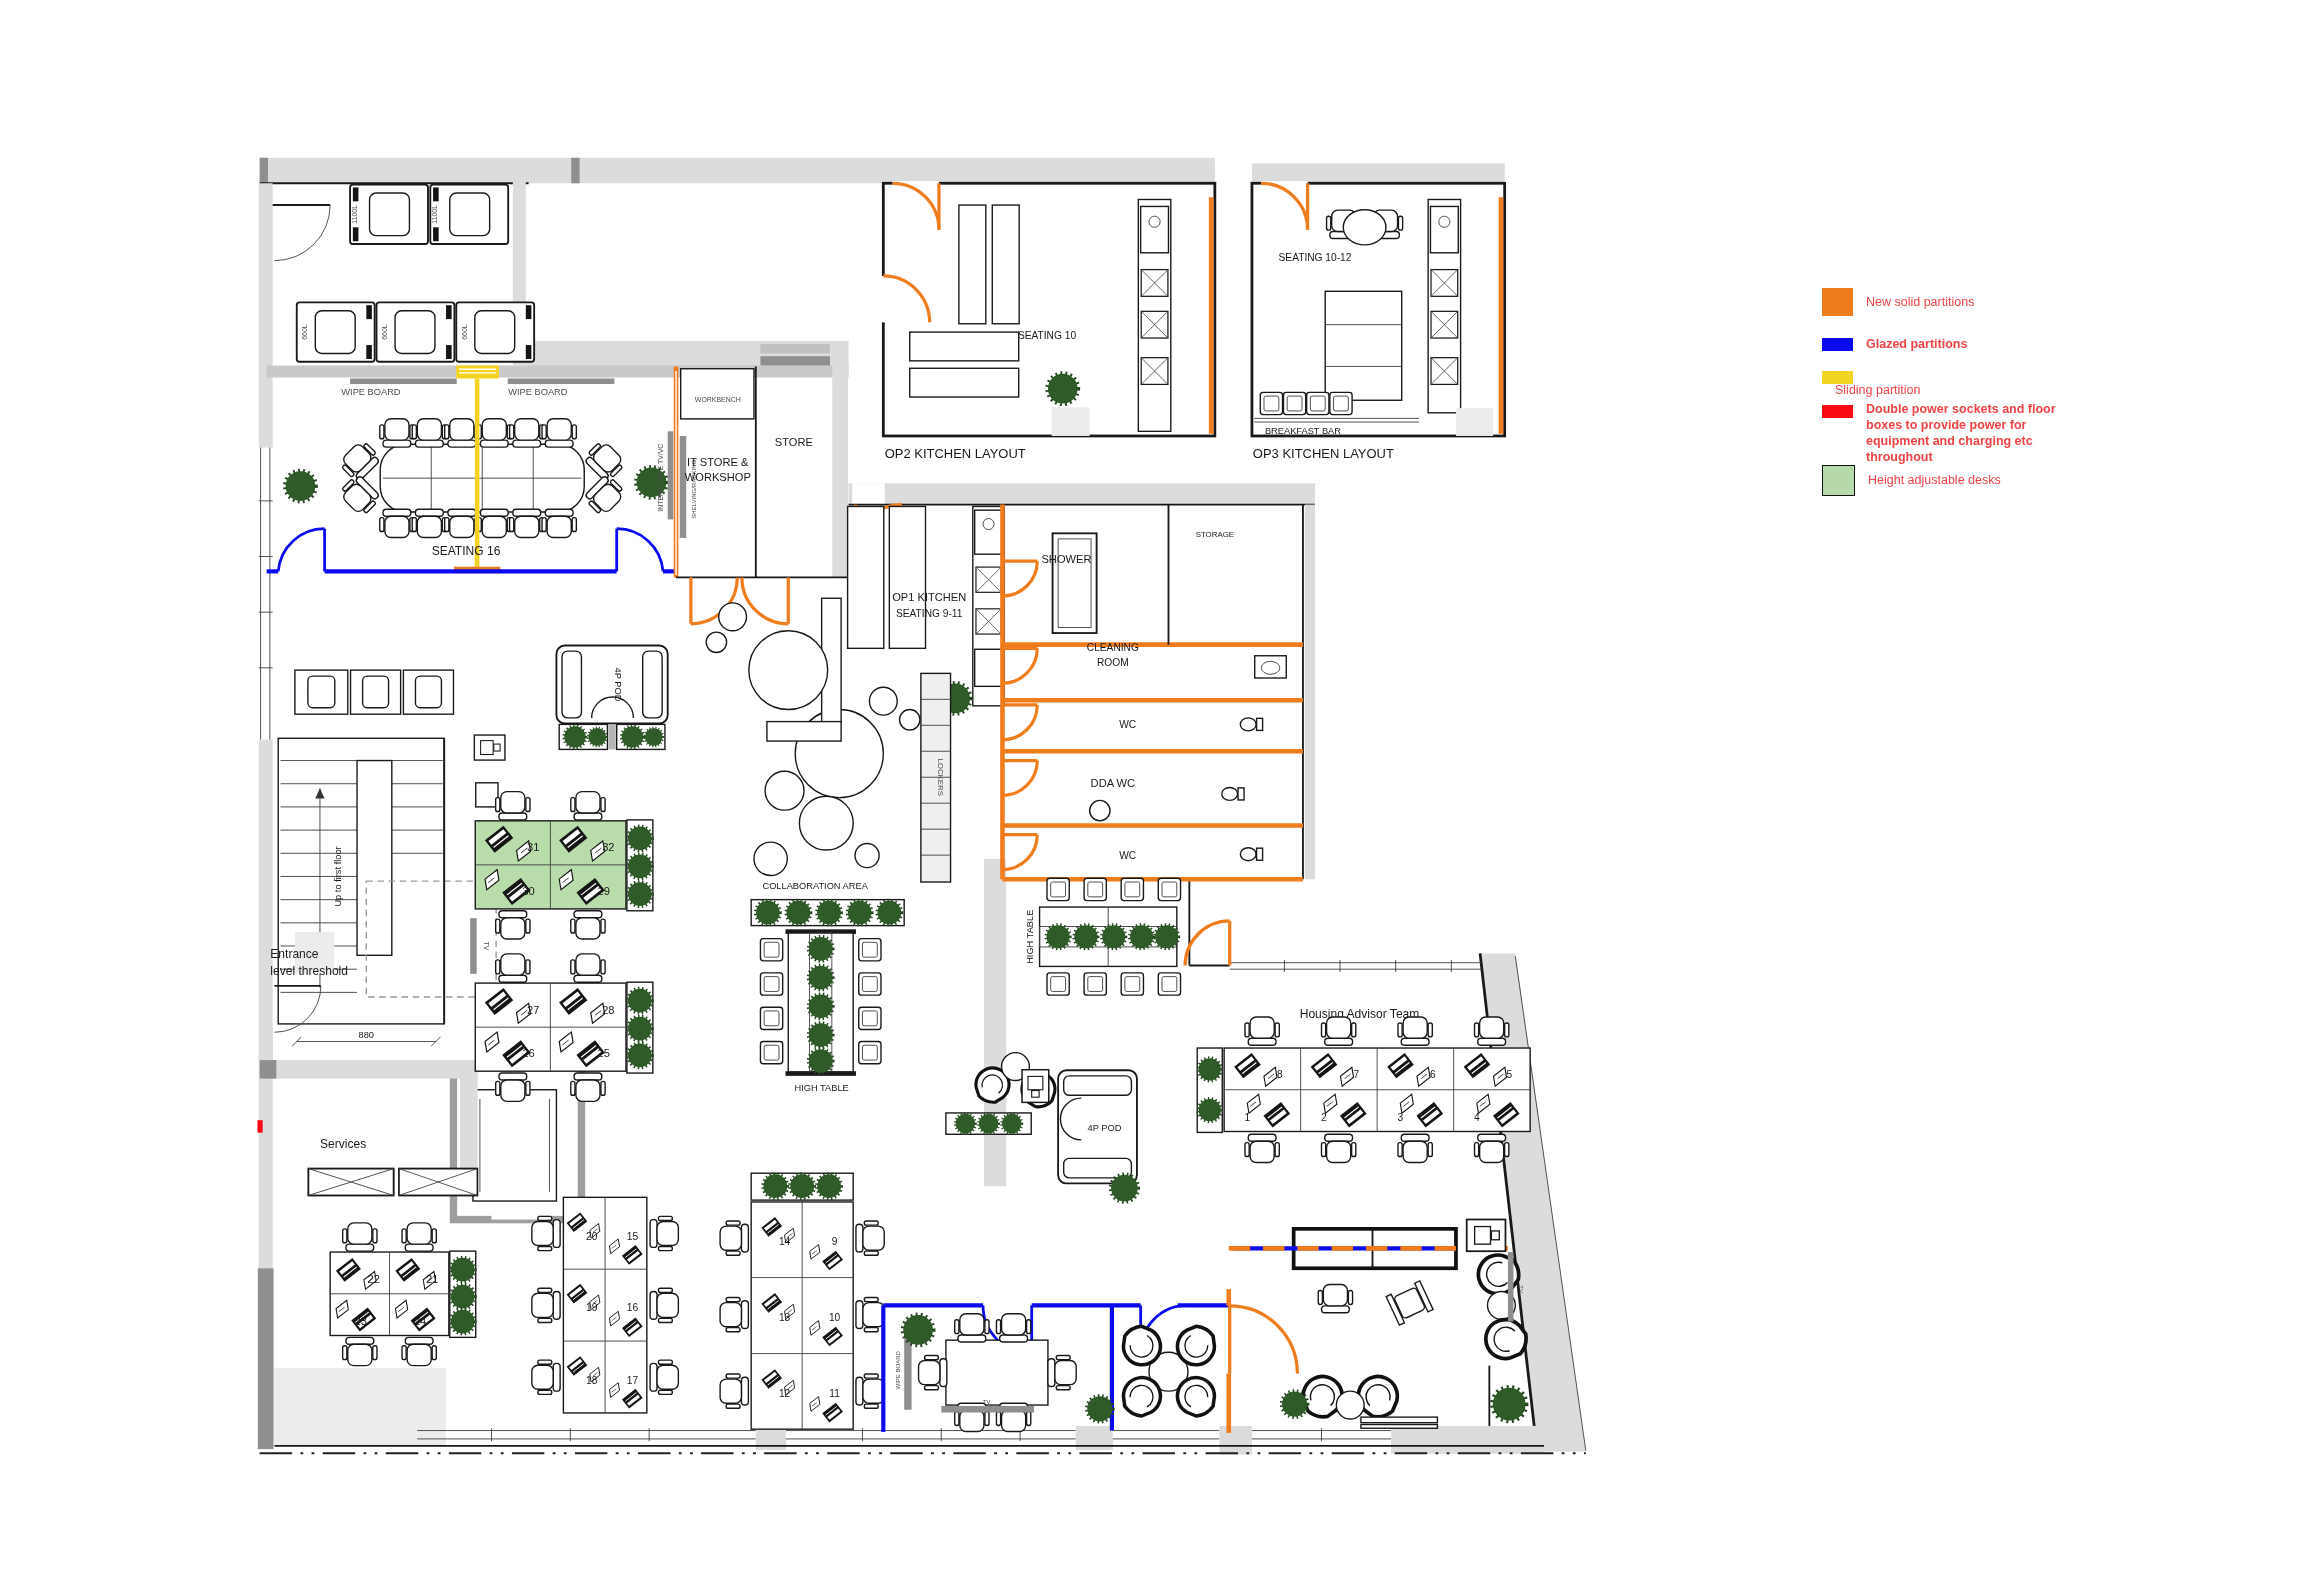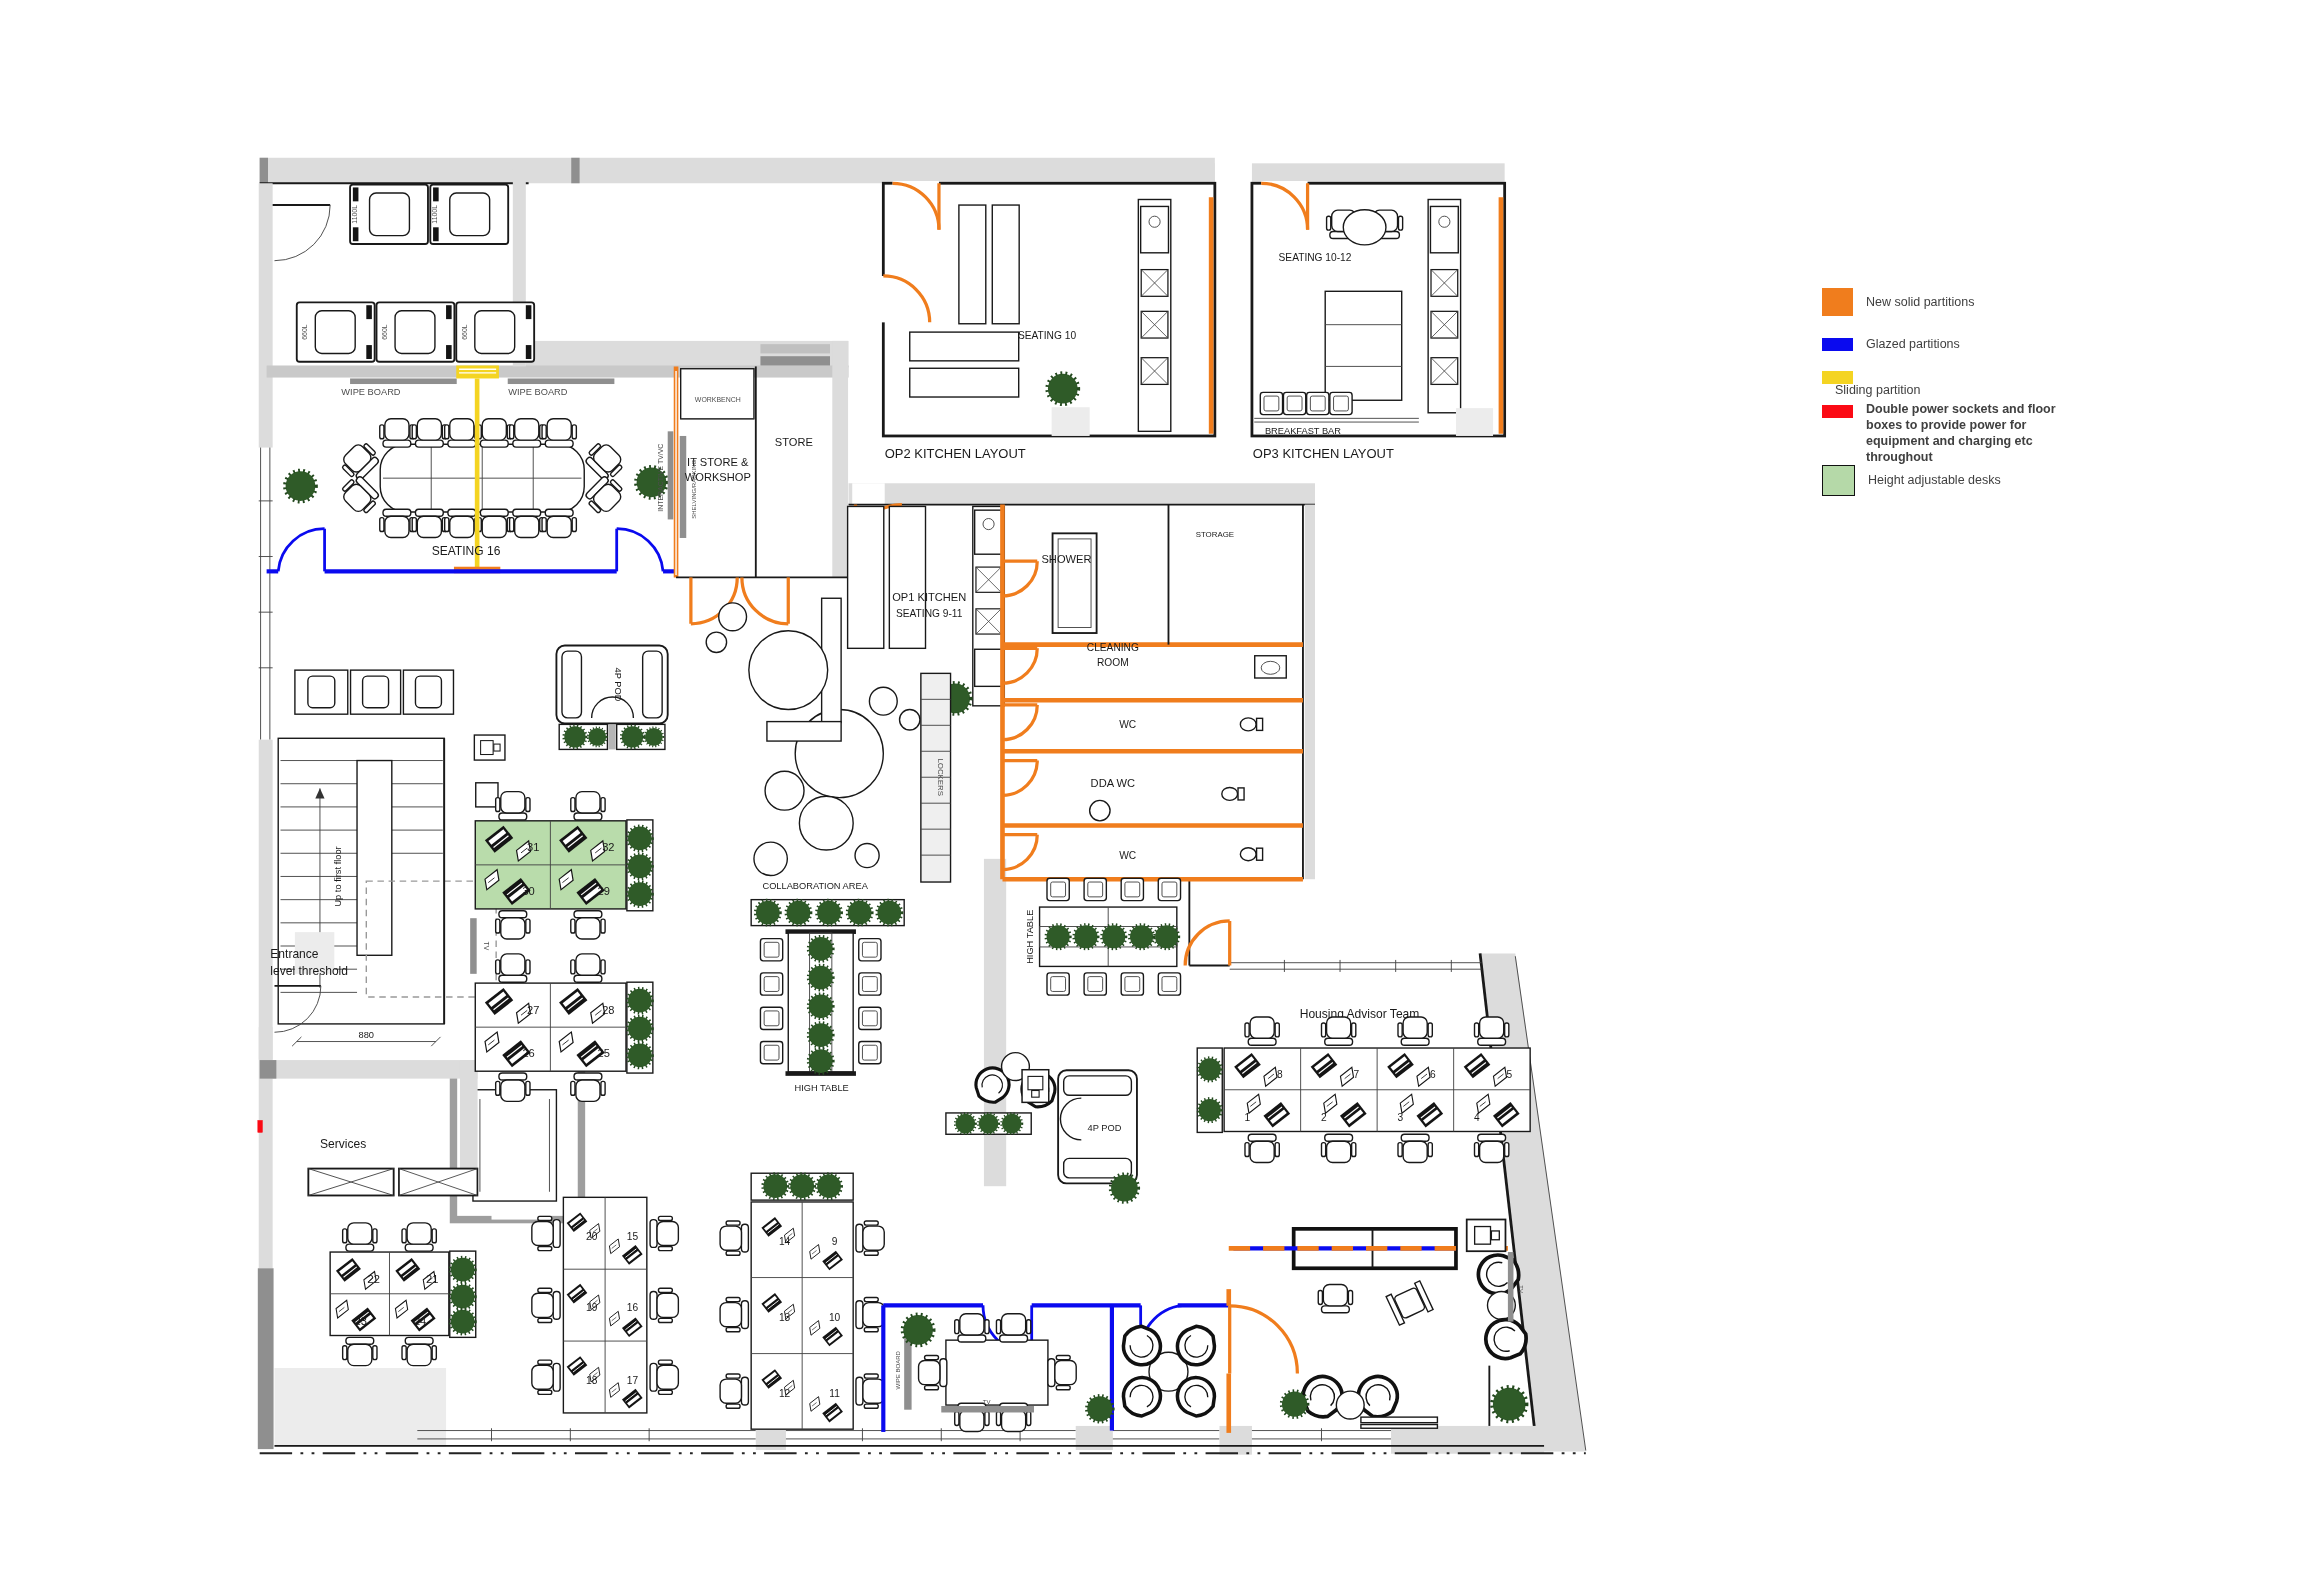--- a/index.html
+++ b/index.html
@@ -27,21 +27,21 @@
   .t{font-family:"Liberation Sans",sans-serif;fill:#1a1a1a;}
   .tc{text-anchor:middle;}
   .tg{fill:#4d4d4d;}
   .t13{font-size:13px;} .t15{font-size:15px;} .t17{font-size:17px;}
   .t20{font-size:20px;} .t22{font-size:22px;} .t24{font-size:24px;}
   .t26{font-size:26px;} .t28{font-size:28px;}
   
   .legend{position:absolute;left:1822px;top:288px;width:260px;}
   .lg-row{position:absolute;left:0;display:flex;align-items:flex-start;}
   .lg-swatch{flex:0 0 auto;}
-  .lg-label{margin-left:13px;font-size:12.5px;line-height:16px;color:#404040;}
+  .lg-label{margin-left:13px;font-size:12.5px;line-height:16px;color:#ef4444;}
 </style>
 </head>
 <body>
 
 <div class="canvas">
 <svg viewBox="0 0 5025 3420" width="2330" height="1586">
   <defs>
     <g id="sym-chair">
       <rect x="-30" y="-36" width="60" height="15" rx="7" class="fw"></rect>
       <rect x="-26" y="-21" width="52" height="46" rx="13" class="fw"></rect>
@@ -754,21 +754,21 @@
   </g>
 </svg>
 
 <div class="legend">
   <div class="lg-row" style="top:0px;">
     <div class="lg-swatch" style="width:31px;height:28px;background:#F07D1D;"></div>
     <div class="lg-label" style="margin-top:6px;">New solid partitions</div>
   </div>
   <div class="lg-row" style="top:50px;">
     <div class="lg-swatch" style="width:31px;height:12.5px;background:#0A0AEF;"></div>
-    <div class="lg-label" style="margin-top:-1.9px;">Glazed partitions</div>
+    <div class="lg-label" style="margin-top:-1.9px;font-weight:bold;">Glazed partitions</div>
   </div>
   <div class="lg-row" style="top:83px;flex-direction:column;">
     <div class="lg-swatch" style="width:31px;height:12.5px;background:#F4D422;"></div>
     <div class="lg-label" style="margin-top:-1.9px;">Sliding partition</div>
   </div>
   <div class="lg-row" style="top:117px;">
     <div class="lg-swatch" style="width:31px;height:12.5px;background:#FB0A14;"></div>
     <div class="lg-label" style="margin-top:-3.7px;width:204px;font-weight:bold;">Double power sockets and floor boxes to provide power for equipment and charging etc throughout</div>
   </div>
   <div class="lg-row" style="top:177px;">

